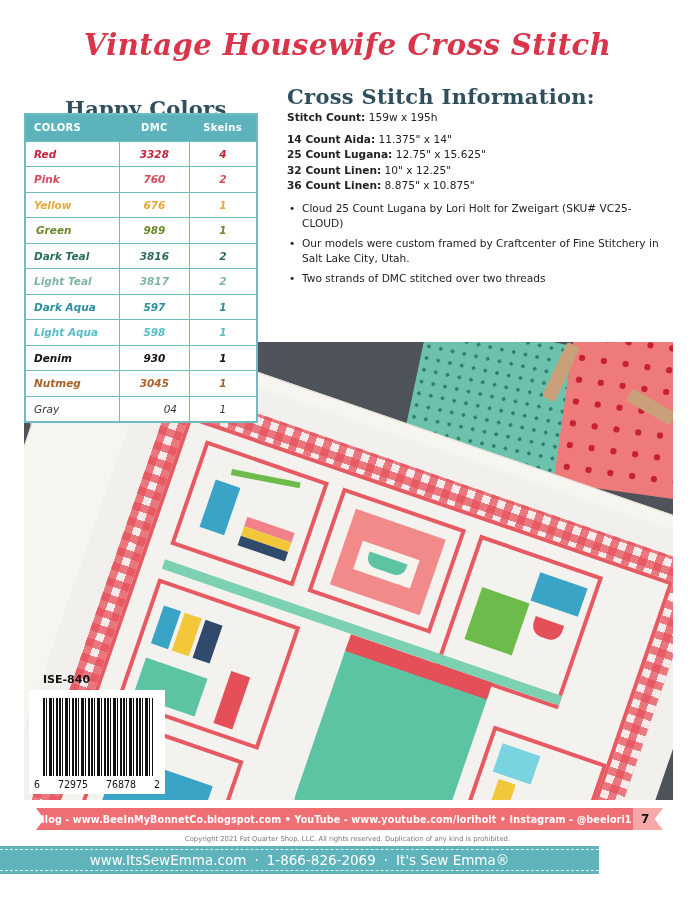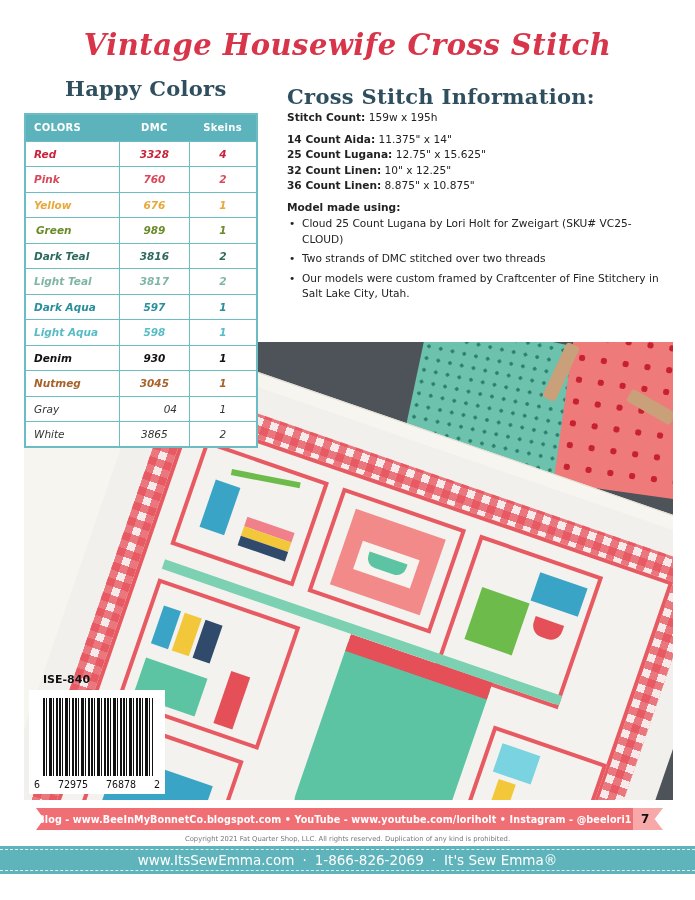--- a/index.html
+++ b/index.html
@@ -123,21 +123,21 @@
     position: absolute; left: 633px; top: 808px; width: 30px; height: 22px;
     background: #f6a9a8; color: #111; font-size: 12px; font-weight: bold;
     display: flex; align-items: center; padding-left: 8px;
     clip-path: polygon(0 0, 100% 0, 72% 50%, 100% 100%, 0 100%);
   }
   .copyright {
     position: absolute; left: 0; top: 835px; width: 695px; text-align: center;
     font-size: 6.8px; color: #777;
   }
   .footer-band {
-    position: absolute; left: 0; top: 846px; width: 695px; height: 28px;
+    position: absolute; left: 0; top: 846px; width: 599px; height: 28px;
     background: #5fb3bb; color: #fff; font-size: 13.5px;
     display: flex; align-items: center; justify-content: center;
   }
   .footer-band::before, .footer-band::after {
     content: ""; position: absolute; left: 0; right: 0; height: 0;
     border-top: 1.5px dashed #d9f0f1;
   }
   .footer-band::before { top: 3px; }
   .footer-band::after { bottom: 3px; }
   .footer-band .sep { margin: 0 8px; }
@@ -195,21 +195,21 @@
         </div>
         <div class="panel" style="left:20px;top:305px;width:140px;height:140px;">
           <div class="motif" style="left:15px;top:30px;width:100px;height:70px;background:#3aa4c6;"></div>
         </div>
 
       </div>
     </div>
   </div>
 </div>
 
-<div class="h2" style="left:65px;top:76px;">Happy Colors</div>
+<div class="h2" style="left:65px;top:96px;">Happy Colors</div>
 <table class="colors-table">
   <thead>
     <tr>
       <th class="c1">COLORS</th>
       <th>DMC</th>
       <th>Skeins</th>
     </tr>
   </thead>
   <tbody id="color-rows">
       <tr>
@@ -259,48 +259,42 @@
   </tr>
       <tr>
     <td class="c1" style="color: rgb(168, 98, 42);">Nutmeg</td>
     <td class="c2" style="color: rgb(168, 98, 42);">3045</td>
     <td class="c3" style="color: rgb(168, 98, 42);">1</td>
   </tr>
       <tr>
     <td class="c1" style="color: rgb(51, 51, 51); font-weight: normal;">Gray</td>
     <td class="c2" style="color: rgb(51, 51, 51); font-weight: normal; padding-left: 32px;">04</td>
     <td class="c3" style="color: rgb(51, 51, 51); font-weight: normal;">1</td>
-  </tr>
-      <tr>
-    <td class="c1" style="color: rgb(51, 51, 51); font-weight: normal;">White</td>
-    <td class="c2" style="color: rgb(51, 51, 51); font-weight: normal;">3865</td>
-    <td class="c3" style="color: rgb(51, 51, 51); font-weight: normal;">2</td>
   </tr>
     </tbody>
 </table>
 
 <div class="h2" style="left:287px;top:84px;">Cross Stitch Information:</div>
 <div class="info">
   <div>
     <b>Stitch Count:</b>
     <span>159w x 195h</span>
   </div>
   <div class="gap"></div>
   <div>
     <div><b>14 Count Aida:</b> <span>11.375" x 14"</span></div>
     <div><b>25 Count Lugana:</b> <span>12.75" x 15.625"</span></div>
     <div><b>32 Count Linen:</b> <span>10" x 12.25"</span></div>
     <div><b>36 Count Linen:</b> <span>8.875" x 10.875"</span></div>
   </div>
   <div class="gap"></div>
-  <div><b>Model made using:</b></div>
   <ul>
     <li>Cloud 25 Count Lugana by Lori Holt for Zweigart (SKU# VC25-CLOUD)</li>
+    <li>Our models were custom framed by Craftcenter of Fine Stitchery in Salt Lake City, Utah.</li>
     <li>Two strands of DMC stitched over two threads</li>
-    <li>Our models were custom framed by Craftcenter of Fine Stitchery in Salt Lake City, Utah.</li>
   </ul>
 </div>
 
 <div class="sku">ISE-840</div>
 <div class="barcode">
   <div class="bars"></div>
   <div class="bar-digits">
     <span>6</span>
     <span>72975</span>
     <span>76878</span>

